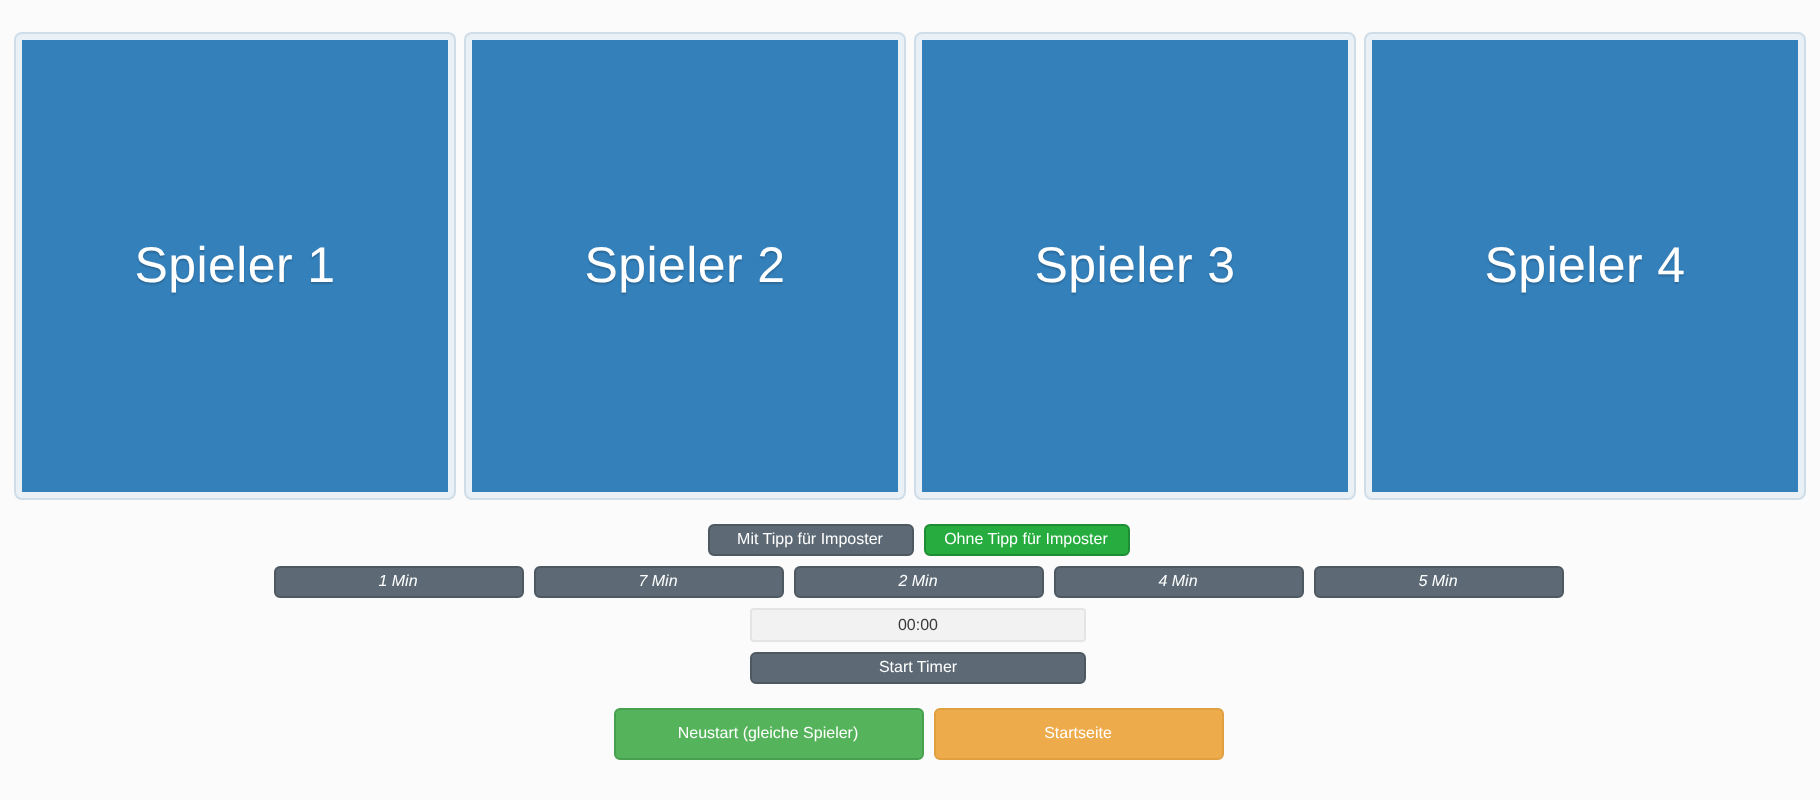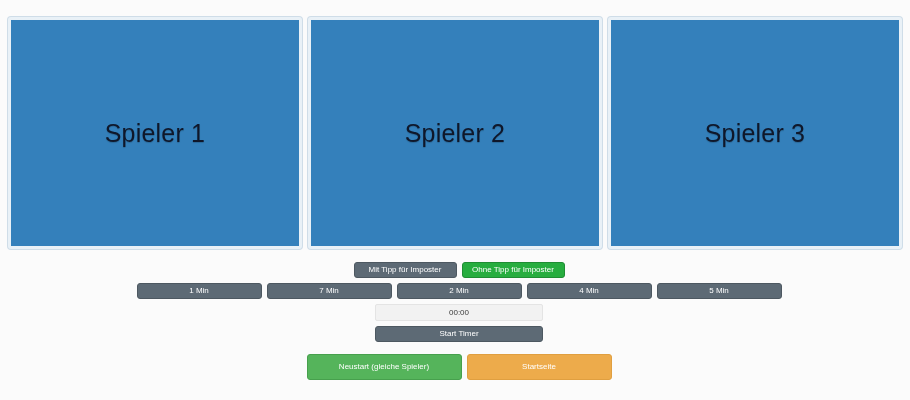--- a/index.html
+++ b/index.html
@@ -38,21 +38,21 @@
     border: 3px solid #e9f1f7;
     border-radius: 3px;
     display: flex;
     align-items: center;
     justify-content: center;
     box-sizing: border-box;
     cursor: pointer;
     box-shadow: 0 0 0 1px #cfdde8;
   }
   .player-card .player-label {
-    color: #0f172a;
+    color: #ffffff;
     font-size: 25px;
     font-weight: 400;
     letter-spacing: 0.2px;
     text-shadow: 0 1px 1px rgba(0,0,0,0.18);
     user-select: none;
   }
 
   
   .controls {
     position: absolute;
@@ -114,20 +114,21 @@
   }
 
   
   .minutes-row {
     gap: 5px;
     margin-bottom: 5px;
   }
   .minutes-row .btn {
     width: 125px;
     height: 16px;
+    font-style: italic;
   }
 
   
   .timer-row {
     margin-bottom: 5px;
   }
   .timer-display {
     width: 168px;
     height: 17px;
     background: #f2f2f2;
@@ -179,20 +180,23 @@
     </div>
 
     <div class="player-card">
       <span class="player-label">Spieler 2</span>
     </div>
 
     <div class="player-card">
       <span class="player-label">Spieler 3</span>
     </div>
 
+    <div class="player-card">
+      <span class="player-label">Spieler 4</span>
+    </div>
 
   </div>
 
   <div class="controls">
 
     <div class="row mode-row">
       <button class="btn btn-grey">Mit Tipp für Imposter</button>
       <button class="btn btn-green">Ohne Tipp für Imposter</button>
     </div>
 

